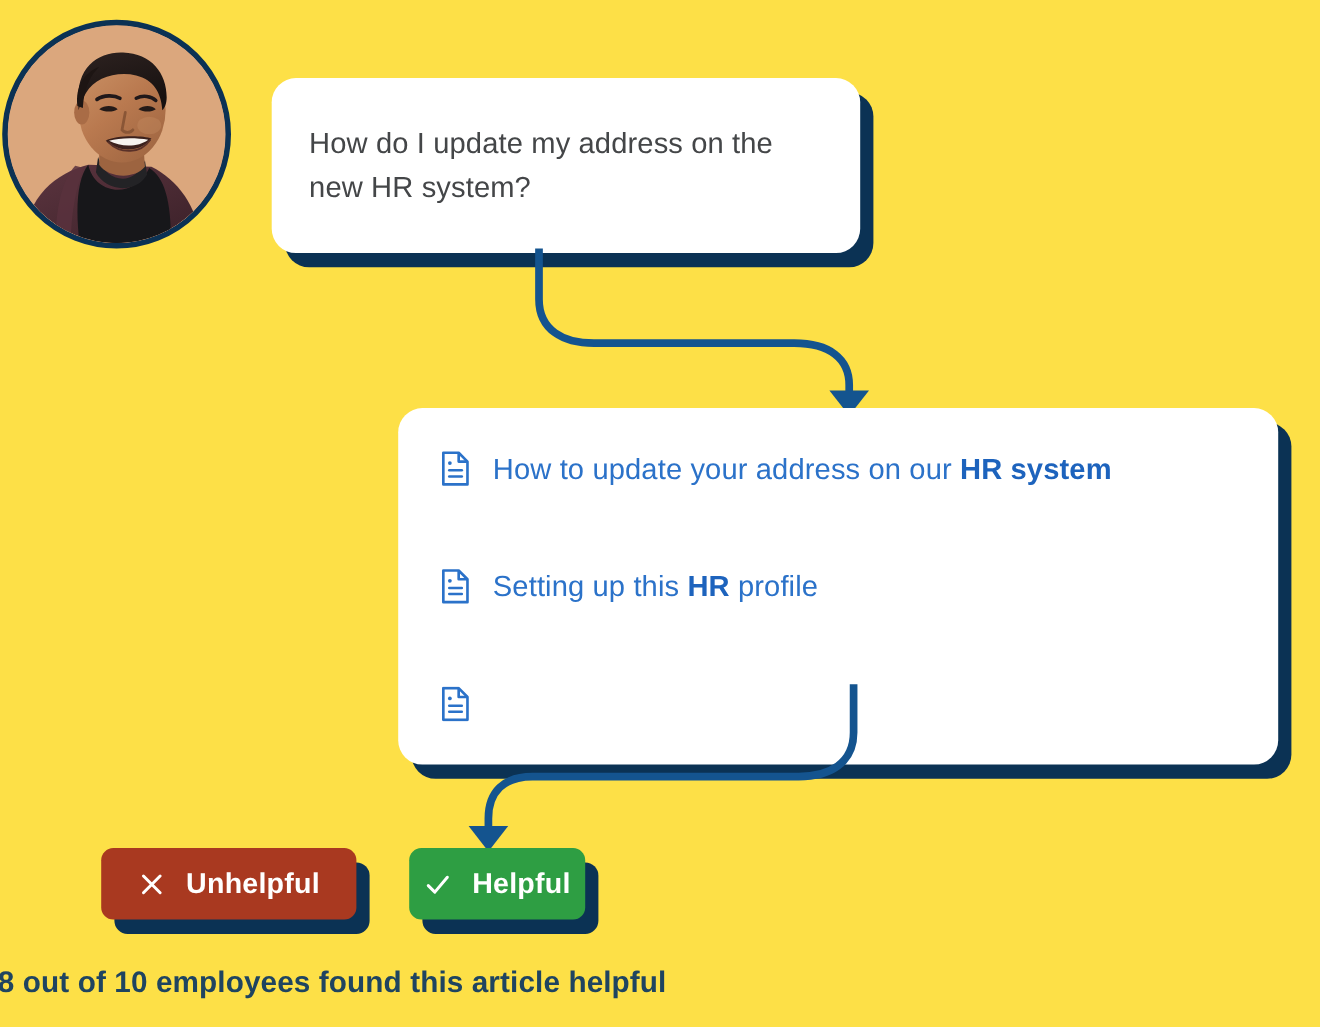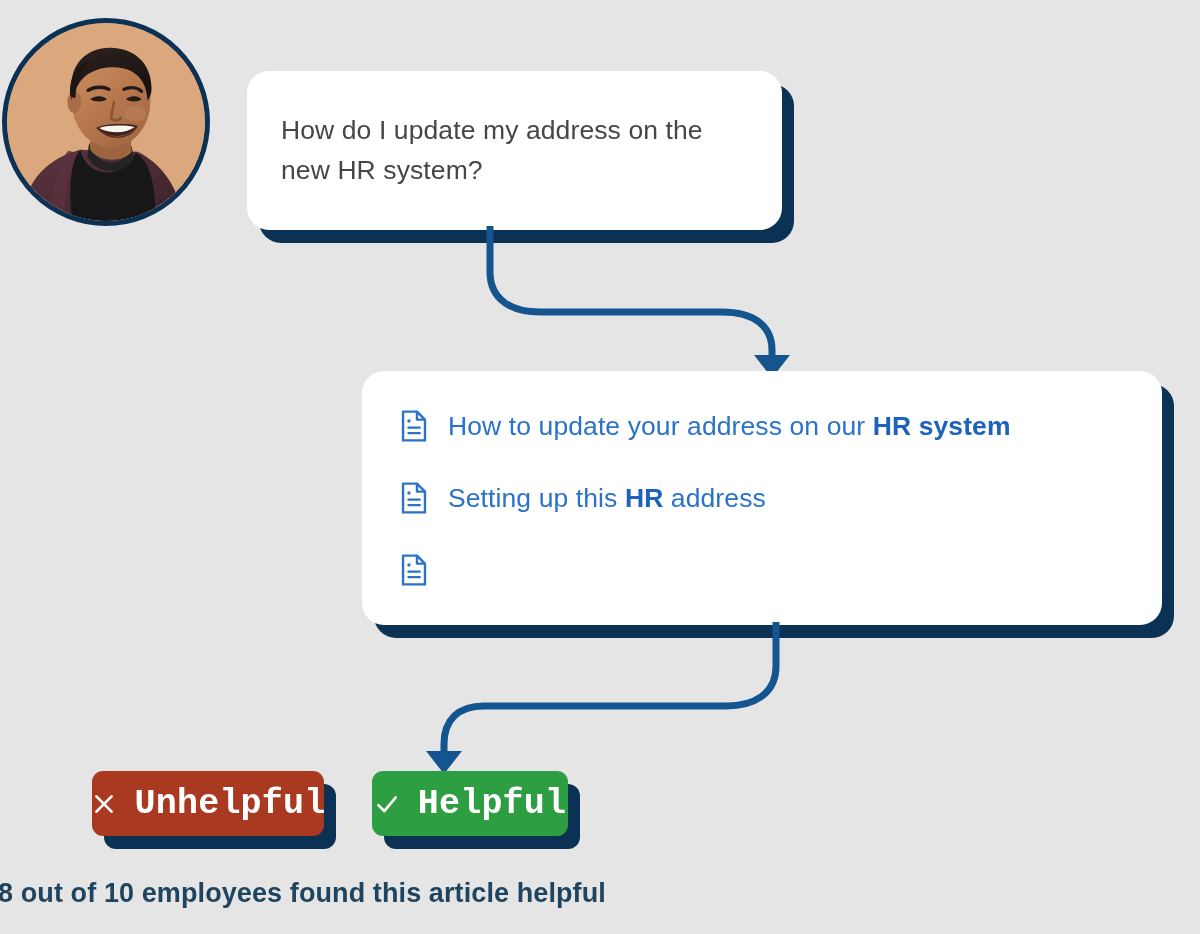--- a/index.html
+++ b/index.html
@@ -9,21 +9,21 @@
     background: #000000;
   }
   body {
     font-family: "Liberation Sans", "DejaVu Sans", sans-serif;
     -webkit-font-smoothing: antialiased;
   }
   #stage {
     position: relative;
     width: 1200px;
     height: 934px;
-    background: #e5e5e5;
+    background: #fde047;
     overflow: hidden;
   }
 
   
   #avatar {
     position: absolute;
     left: 2px;
     top: 18px;
     width: 208px;
     height: 208px;
@@ -77,21 +77,21 @@
     line-height: 1.48;
     color: #444648;
     letter-spacing: 0.1px;
   }
 
   
   #results-card {
     left: 362px;
     top: 371px;
     width: 800px;
-    height: 254px;
+    height: 324px;
   }
   #results-card .face {
     padding: 36px 44px 36px 38px;
     display: flex;
     flex-direction: column;
     justify-content: space-between;
   }
   .result-row {
     display: flex;
     align-items: center;
@@ -152,30 +152,29 @@
     display: flex;
     align-items: center;
     justify-content: center;
     gap: 18px;
     border: none;
     padding: 0 26px;
     cursor: pointer;
     box-sizing: border-box;
   }
   .btn-label {
-    font-size: 35px;
+    font-size: 26px;
     font-weight: 700;
     color: #ffffff;
     letter-spacing: 0.2px;
     white-space: nowrap;
-    font-family: Liberation Mono, monospace;
   }
   #unhelpful-button { left: 92px; top: 771px; width: 232px; height: 65px; }
   #unhelpful-button .btn-face { background: #a93920; }
-  #helpful-button { left: 372px; top: 771px; width: 196px; height: 65px; }
+  #helpful-button { left: 372px; top: 771px; width: 160px; height: 65px; }
   #helpful-button .btn-face { background: #2e9e43; }
   .glyph { width: 26px; height: 26px; display: block; flex: 0 0 auto; }
 
   
   #caption {
     position: absolute;
     left: -2px;
     top: 878px;
     font-size: 27px;
     font-weight: 700;
@@ -274,21 +273,21 @@
       </div>
 
       <div class="result-row">
         <svg class="doc-icon" viewBox="0 0 24 28">
           <path d="M2.4 1.4 h12.2 l7 7 v18.2 h-19.2 z" fill="none" stroke="#2b72c9" stroke-width="2.1" stroke-linejoin="round"></path>
           <path d="M14.6 1.4 v7 h7" fill="none" stroke="#2b72c9" stroke-width="2.1" stroke-linejoin="round"></path>
           <circle cx="7.6" cy="9.6" r="1.5" fill="#2b72c9"></circle>
           <rect x="6.1" y="14.4" width="12" height="2" rx="1" fill="#2b72c9"></rect>
           <rect x="6.1" y="19.2" width="12" height="2" rx="1" fill="#2b72c9"></rect>
         </svg>
-        <div class="result-label"><span>Setting up this </span><b>HR</b><span> address</span></div>
+        <div class="result-label"><span>Setting up this </span><b>HR</b><span> profile</span></div>
       </div>
 
       <div class="result-row">
         <svg class="doc-icon" viewBox="0 0 24 28">
           <path d="M2.4 1.4 h12.2 l7 7 v18.2 h-19.2 z" fill="none" stroke="#2b72c9" stroke-width="2.1" stroke-linejoin="round"></path>
           <path d="M14.6 1.4 v7 h7" fill="none" stroke="#2b72c9" stroke-width="2.1" stroke-linejoin="round"></path>
           <circle cx="7.6" cy="9.6" r="1.5" fill="#2b72c9"></circle>
           <rect x="6.1" y="14.4" width="12" height="2" rx="1" fill="#2b72c9"></rect>
           <rect x="6.1" y="19.2" width="12" height="2" rx="1" fill="#2b72c9"></rect>
         </svg>

